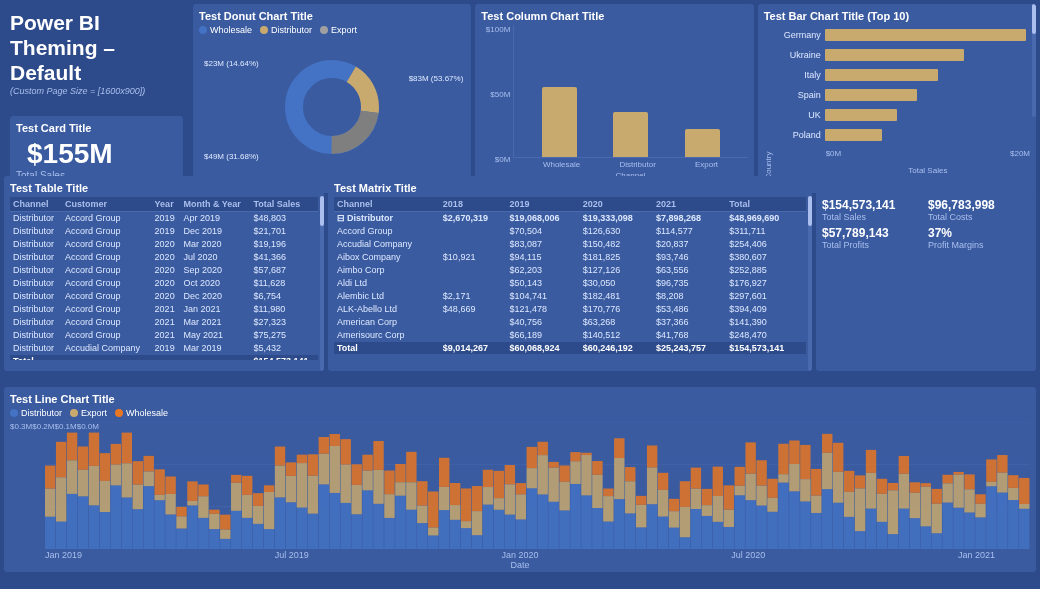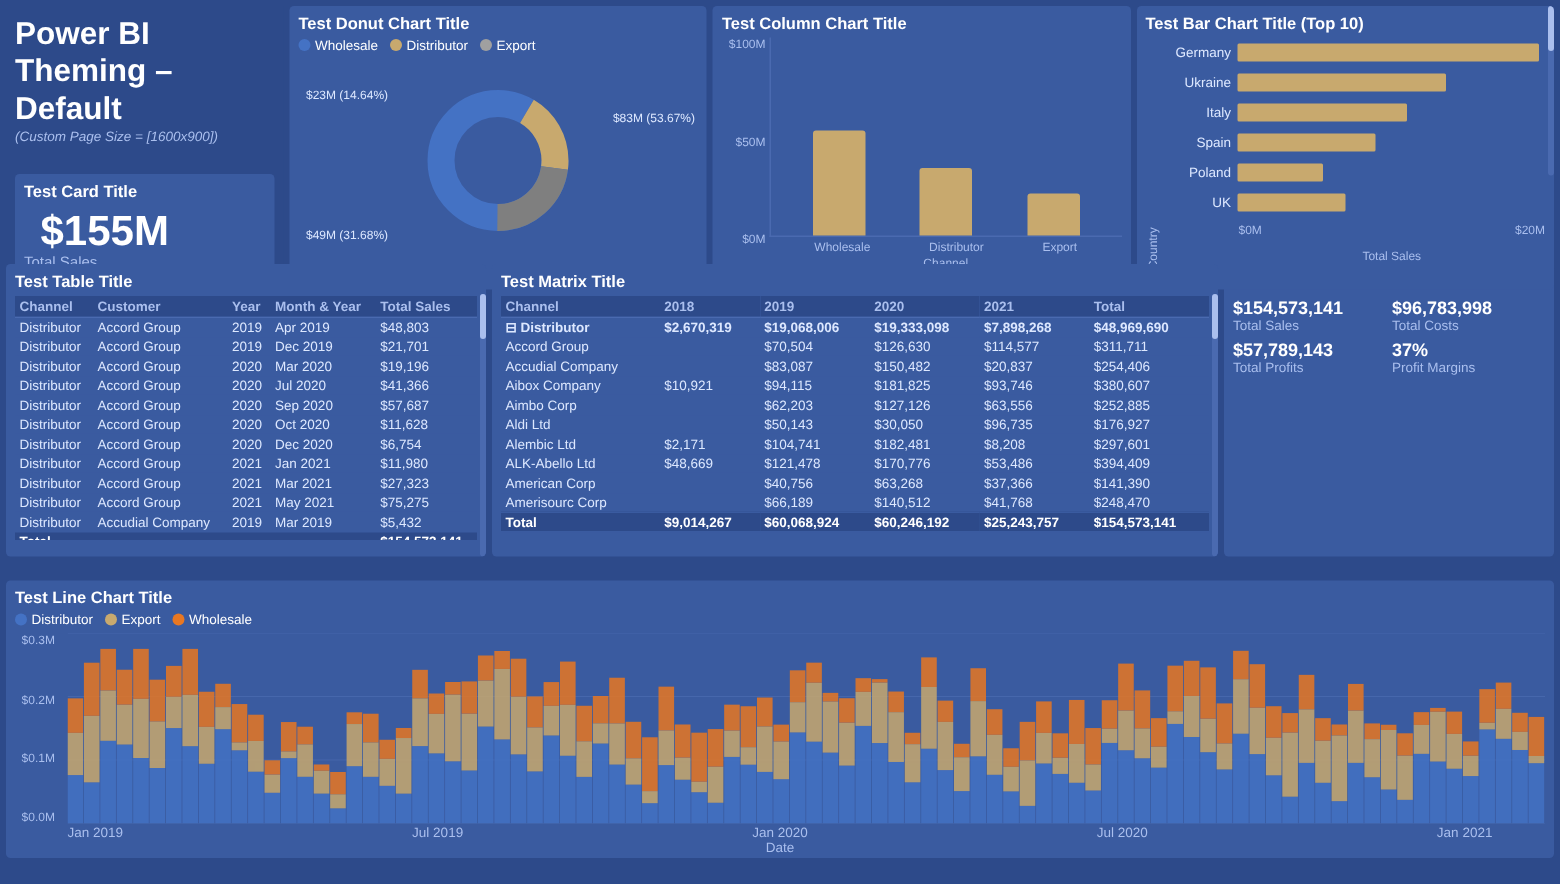--- a/index.html
+++ b/index.html
@@ -314,29 +314,29 @@
               <div class="bar-fill" style="width:55%"></div>
             </div>
           </div>
           <div class="bar-row">
             <div class="bar-label">Spain</div>
             <div class="bar-bg">
               <div class="bar-fill" style="width:45%"></div>
             </div>
           </div>
           <div class="bar-row">
+            <div class="bar-label">UK</div>
+            <div class="bar-bg">
+              <div class="bar-fill" style="width:35%"></div>
+            </div>
+          </div>
+          <div class="bar-row">
             <div class="bar-label">Poland</div>
             <div class="bar-bg">
               <div class="bar-fill" style="width:28%"></div>
-            </div>
-          </div>
-          <div class="bar-row">
-            <div class="bar-label">UK</div>
-            <div class="bar-bg">
-              <div class="bar-fill" style="width:35%"></div>
             </div>
           </div>
           <div style="display:flex;justify-content:space-between;padding-left:50px;font-size:8px;color:#aabfee">
             <span>$0M</span>
             <span>$20M</span>
           </div>
           <div style="text-align:center;font-size:8px;color:#aabfee;padding-left:50px">Total Sales</div>
         </div>
         <div class="scrollbar">
           <div class="scrollbar-thumb"></div>
@@ -603,21 +603,21 @@
           <div class="legend-dot" style="background:#c8a96e"></div>
           <span>Export</span>
         </div>
         <div class="legend-item">
           <div class="legend-dot" style="background:#e87722"></div>
           <span>Wholesale</span>
         </div>
       </div>
       <div style="display:flex;height:calc(100% - 48px)">
 
-        <div style="display:flex;flex-direction:column;justify-content:space-between;width:35px;align-items:center;padding-right:4px;font-size:8px;color:#aabfee">
+        <div style="display:flex;flex-direction:row;justify-content:space-between;width:35px;align-items:flex-start;padding-right:4px;font-size:8px;color:#aabfee">
           <span>$0.3M</span>
           <span>$0.2M</span>
           <span>$0.1M</span>
           <span>$0.0M</span>
         </div>
         <div style="flex:1;position:relative">
           <svg width="100%" height="100%" viewBox="0 0 900 120" preserveAspectRatio="none">
 
             <line x1="0" y1="0" x2="900" y2="0" stroke="#4a6ab0" stroke-width="0.5"></line>
             <line x1="0" y1="40" x2="900" y2="40" stroke="#4a6ab0" stroke-width="0.5"></line>

